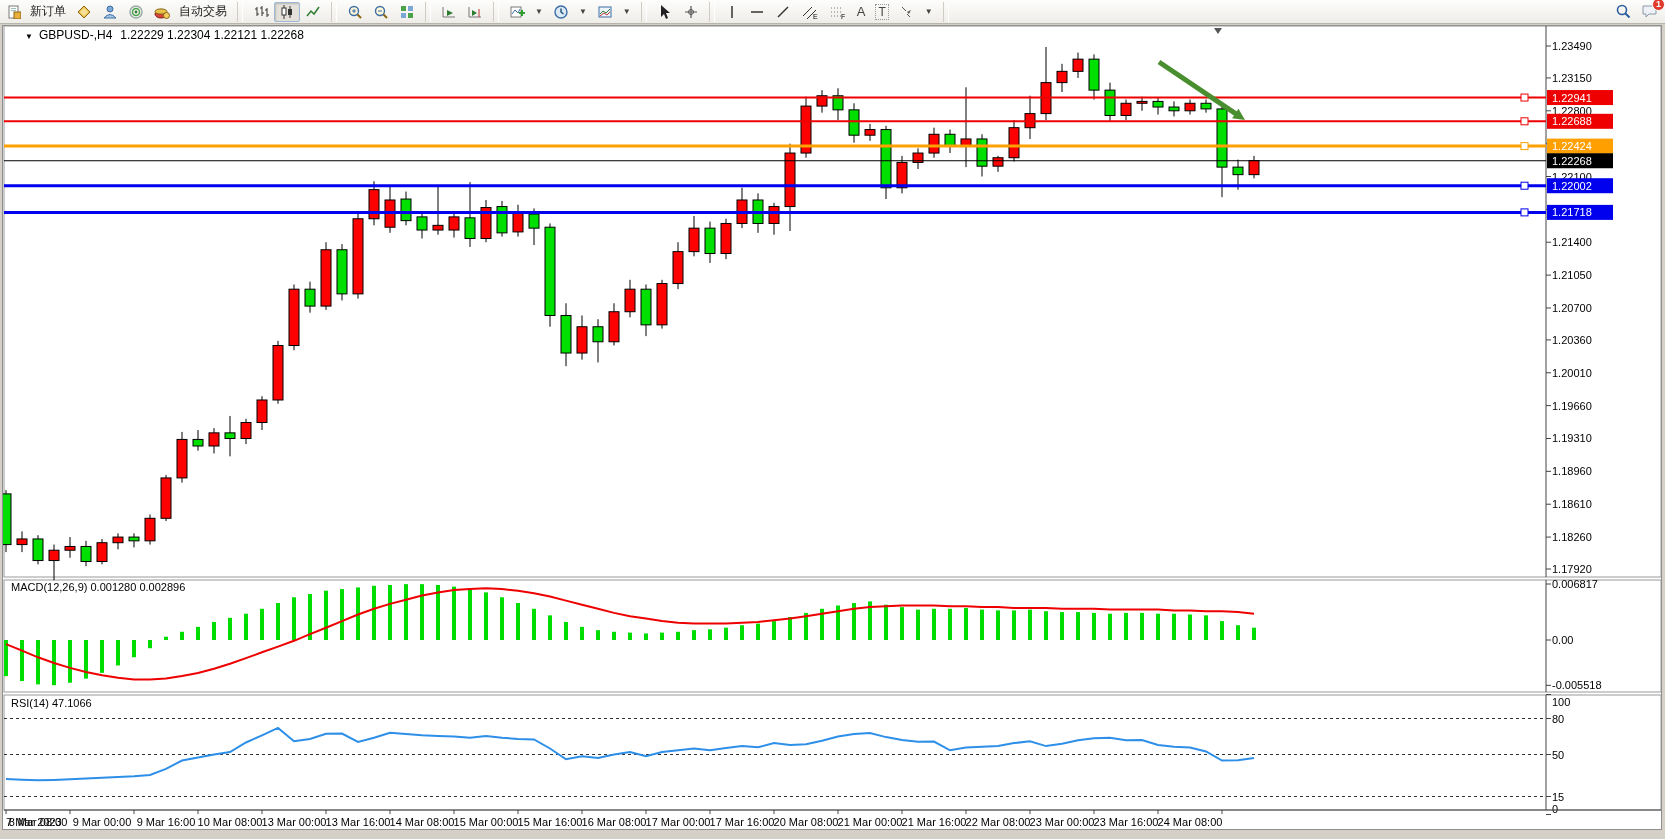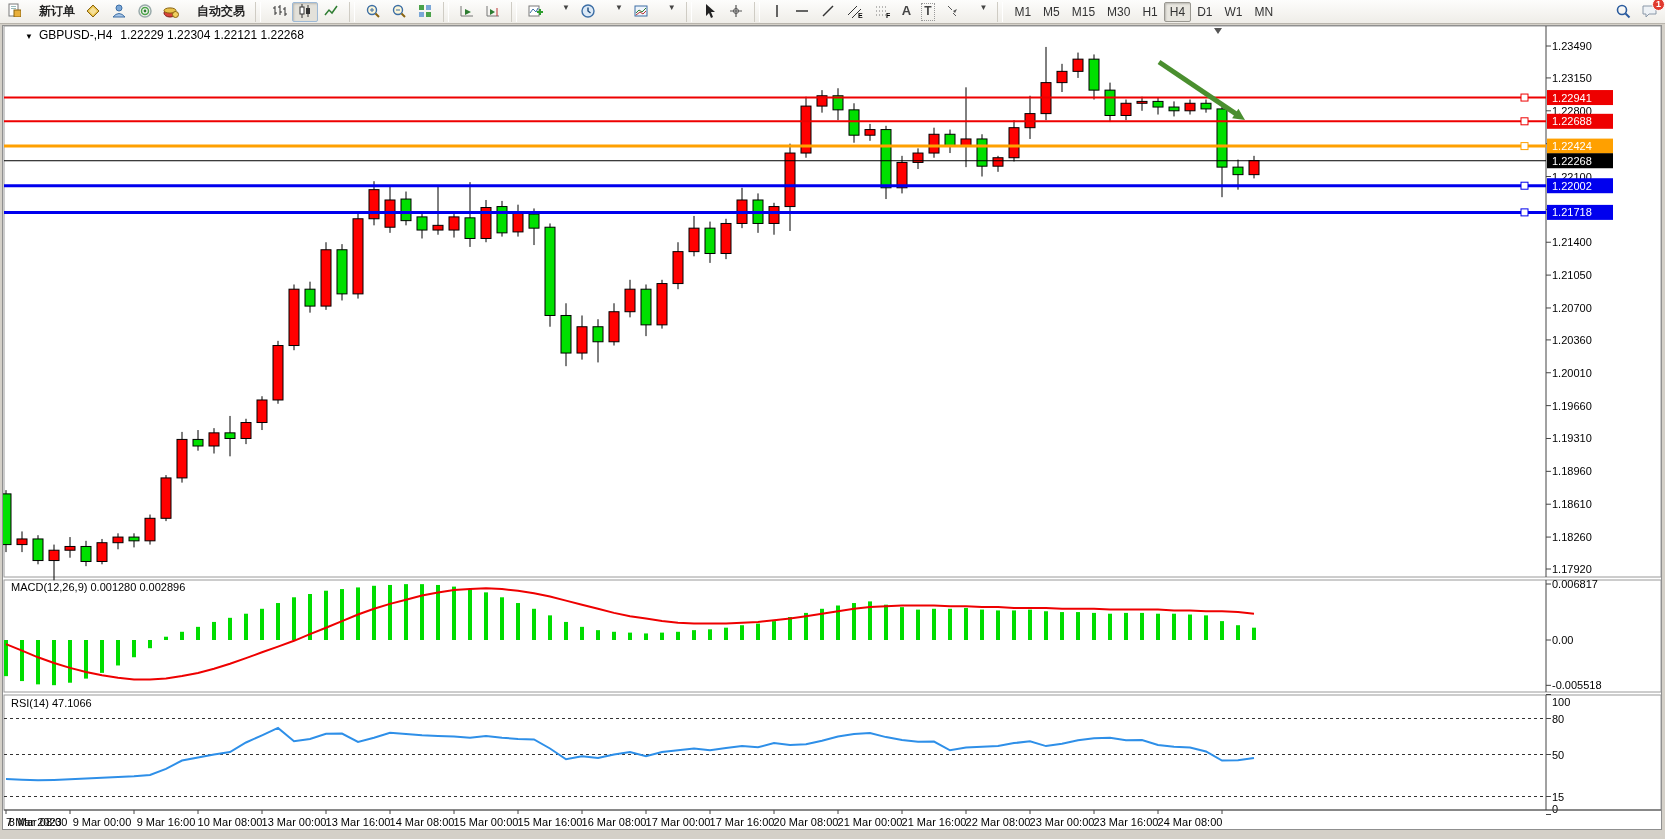--- a/index.html
+++ b/index.html
@@ -4,22 +4,22 @@
 <style>
   * { margin:0; padding:0; box-sizing:border-box; }
   html,body { width:1665px; height:839px; overflow:hidden; background:#d4d0c8;
     font-family:"Liberation Sans", sans-serif; }
   
   #toolbar { position:absolute; left:0; top:0; width:1665px; height:24px;
     background:linear-gradient(#fdfdfc,#efede8); border-bottom:1px solid #b8b4ac;
     display:flex; align-items:center; font-size:12px; color:#222; }
   .tb-group { display:flex; align-items:center; height:24px; padding:0 2px; }
   .tb-sep { width:6px; height:20px; border-left:1px solid #cfccc4; border-right:1px solid #ffffff; margin:0 3px; }
-  .tb-btn { display:flex; gap:18px; height:20px; padding:0 4px;
-    border:1px solid transparent; border-radius:2px; cursor:default; white-space:nowrap;font-weight:bold; }
+  .tb-btn { display:flex; align-items:center; gap:9px; height:20px; padding:0 4px;
+    border:1px solid transparent; border-radius:2px; cursor:default; white-space:nowrap; }
   .tb-btn.pressed { border:1px solid #9db9d6; background:#e3e1da;
     box-shadow:inset 1px 1px 2px rgba(0,0,0,.18); }
   .tb-btn svg { display:block; }
   .caret { font-size:8px; color:#444; margin-left:1px; }
   .tf-btn { height:20px; min-width:26px; padding:0 5px; display:flex; align-items:center;
     justify-content:center; font-size:12px; color:#333; border:1px solid transparent; border-radius:2px; }
   .tf-btn.active { border:1px solid #9a9891; background:#e8e6df; box-shadow:inset 1px 1px 2px rgba(0,0,0,.2); }
   #tb-right { position:absolute; right:6px; top:0; height:24px; display:flex; align-items:center; gap:10px; }
   #chat-badge { position:absolute; right:-6px; top:-5px; min-width:13px; height:13px; border-radius:7px;
     background:#e03a2f; color:#fff; font-size:9px; font-weight:bold; display:flex;
@@ -218,31 +218,20 @@
       </div>
     <div class="tb-btn">
       <svg width="16" height="16">
           <path d="M3,3 l4,4 M11,13 l-3,-3" stroke="#555"></path>
           <polygon points="8,8 12,6 10,10" fill="#555"></polygon>
         </svg>
       <span class="caret">▼</span>
     </div>
   </div>
   <div class="tb-sep"></div>
-  <div class="tb-group" id="tf-group">
-      <div class="tf-btn">M1</div>
-      <div class="tf-btn">M5</div>
-      <div class="tf-btn">M15</div>
-      <div class="tf-btn">M30</div>
-      <div class="tf-btn">H1</div>
-      <div class="tf-btn active">H4</div>
-      <div class="tf-btn">D1</div>
-      <div class="tf-btn">W1</div>
-      <div class="tf-btn">MN</div>
-    </div>
   <div id="tb-right">
     <div>
       <svg width="16" height="16">
           <circle cx="7" cy="7" r="4.5" fill="none" stroke="#2a5b9e" stroke-width="1.6"></circle>
           <line x1="10.5" y1="10.5" x2="14.5" y2="14.5" stroke="#2a5b9e" stroke-width="2"></line>
         </svg>
     </div>
     <div style="position:relative;">
       <svg width="18" height="16">
           <path d="M2,3 h13 v8 h-7 l-3,3 v-3 h-3 z" fill="#eef2f6" stroke="#8a98a8"></path>

